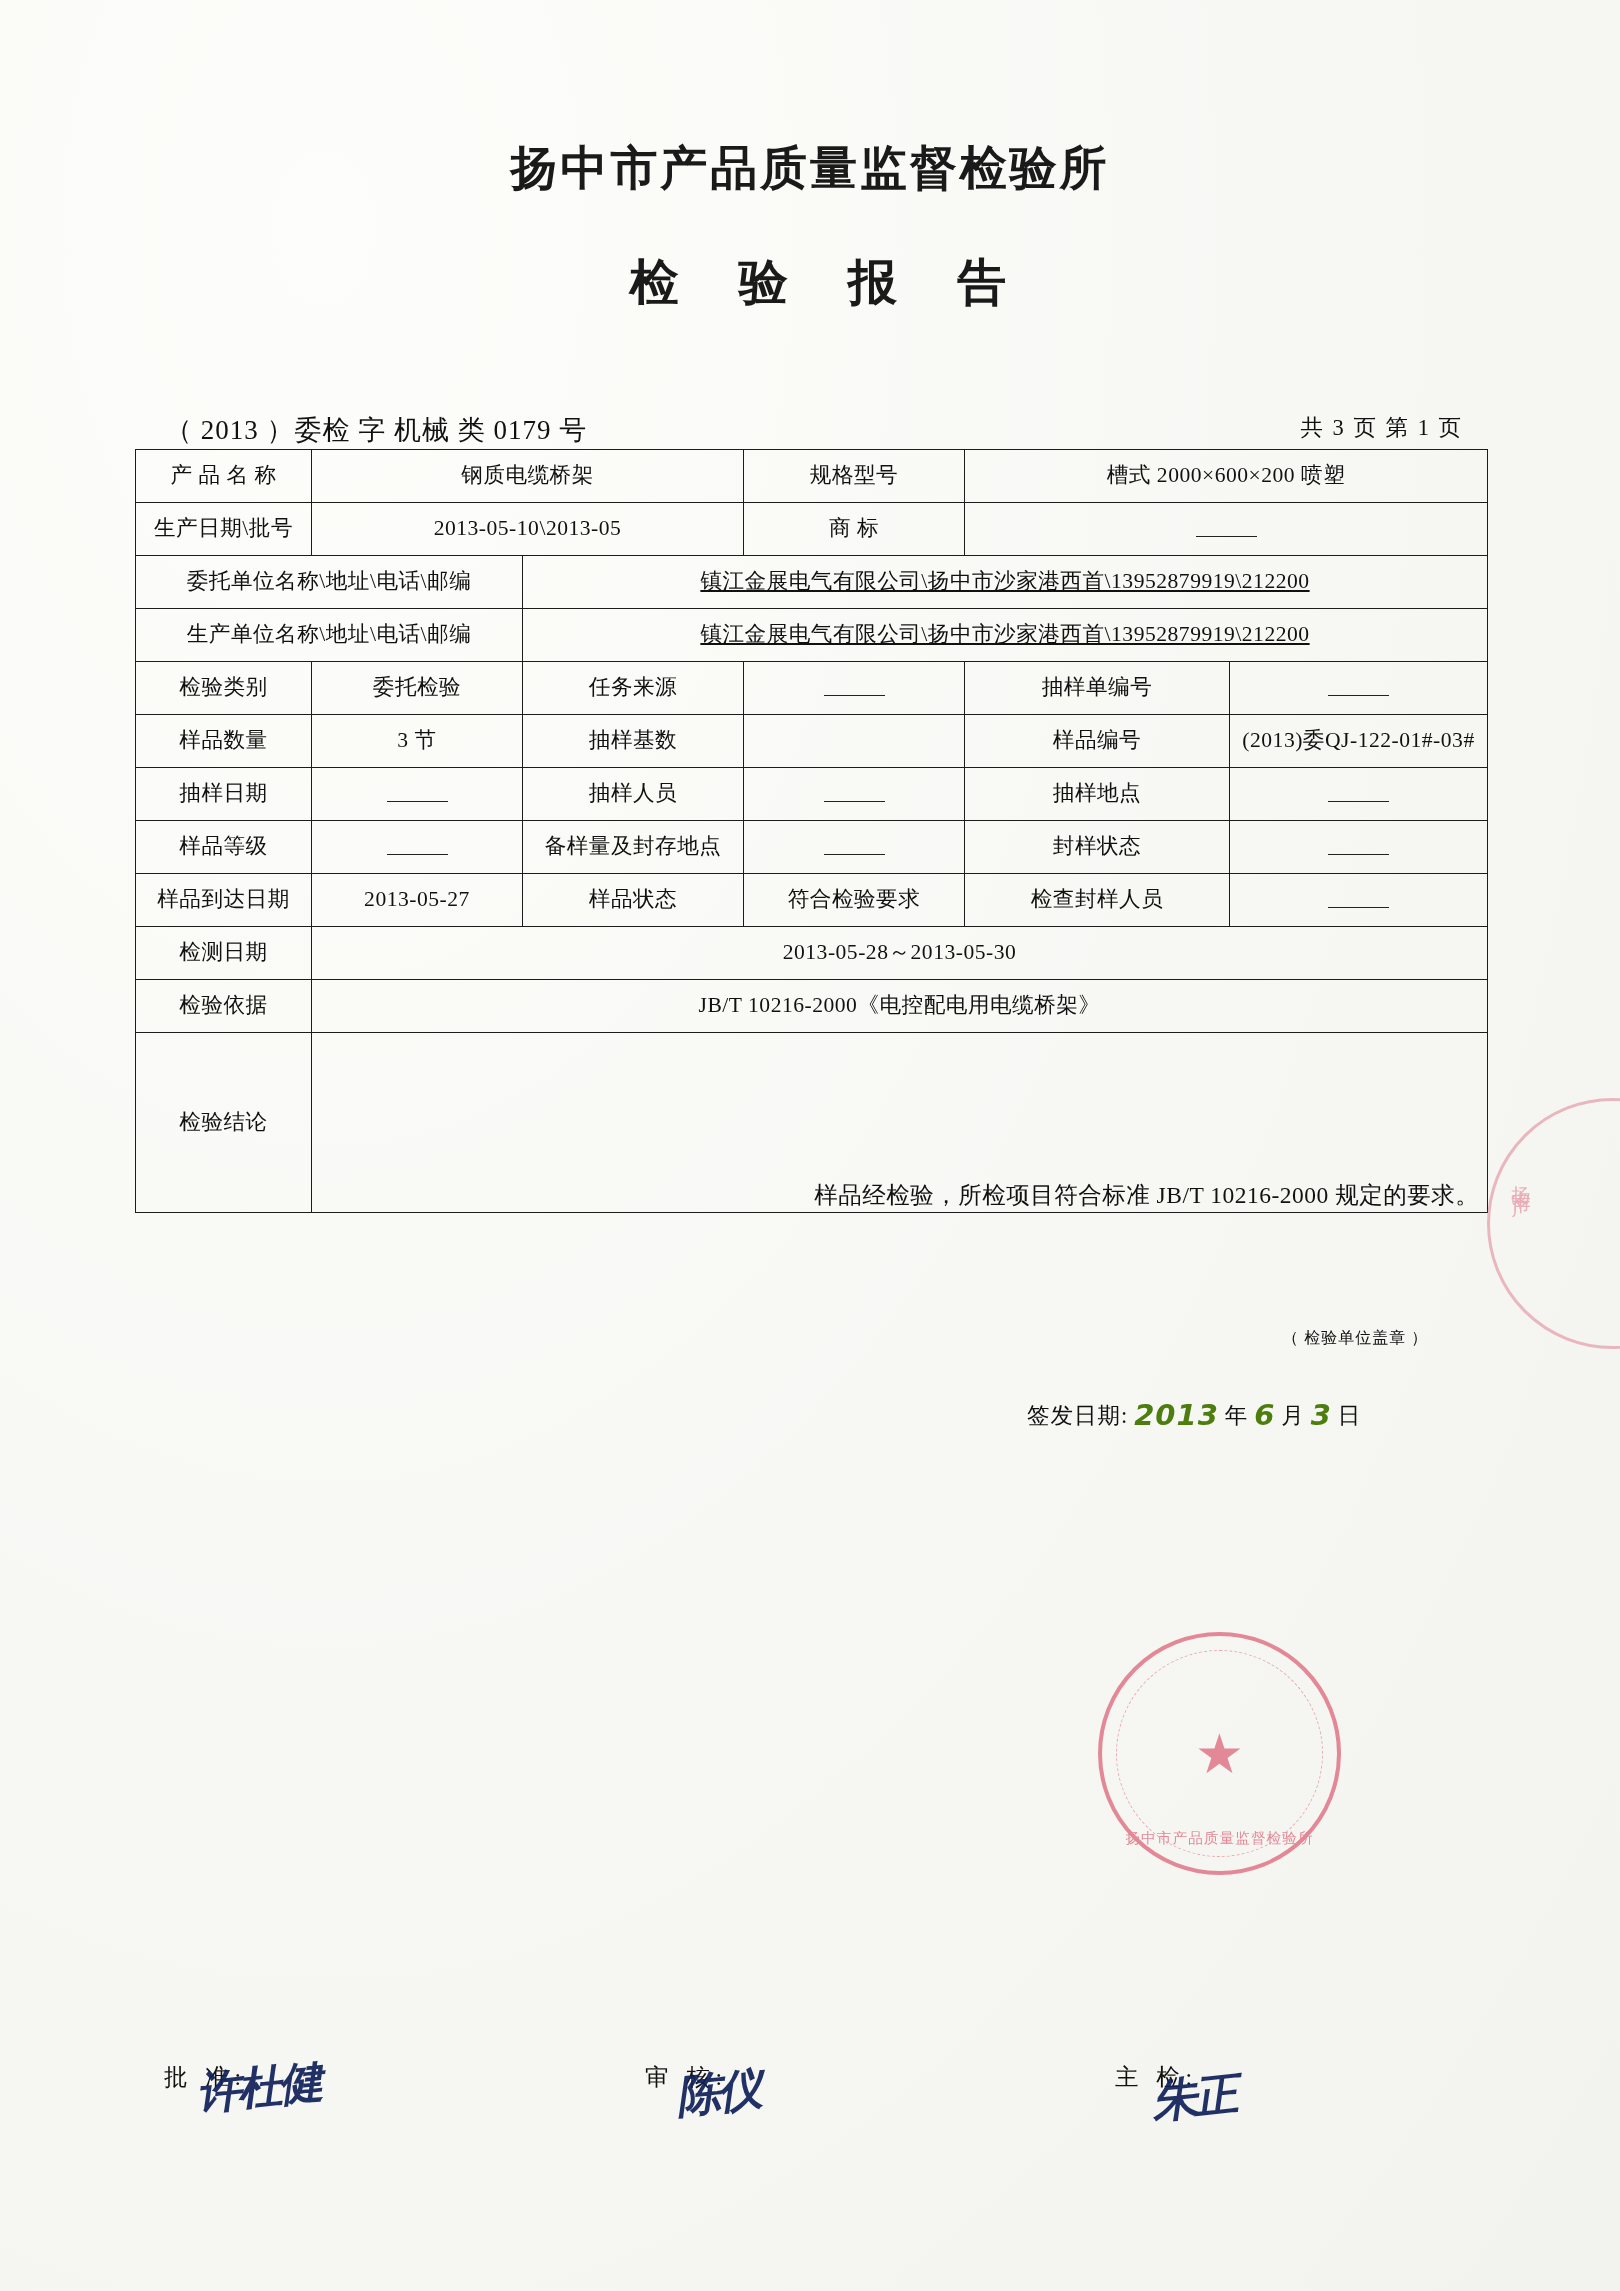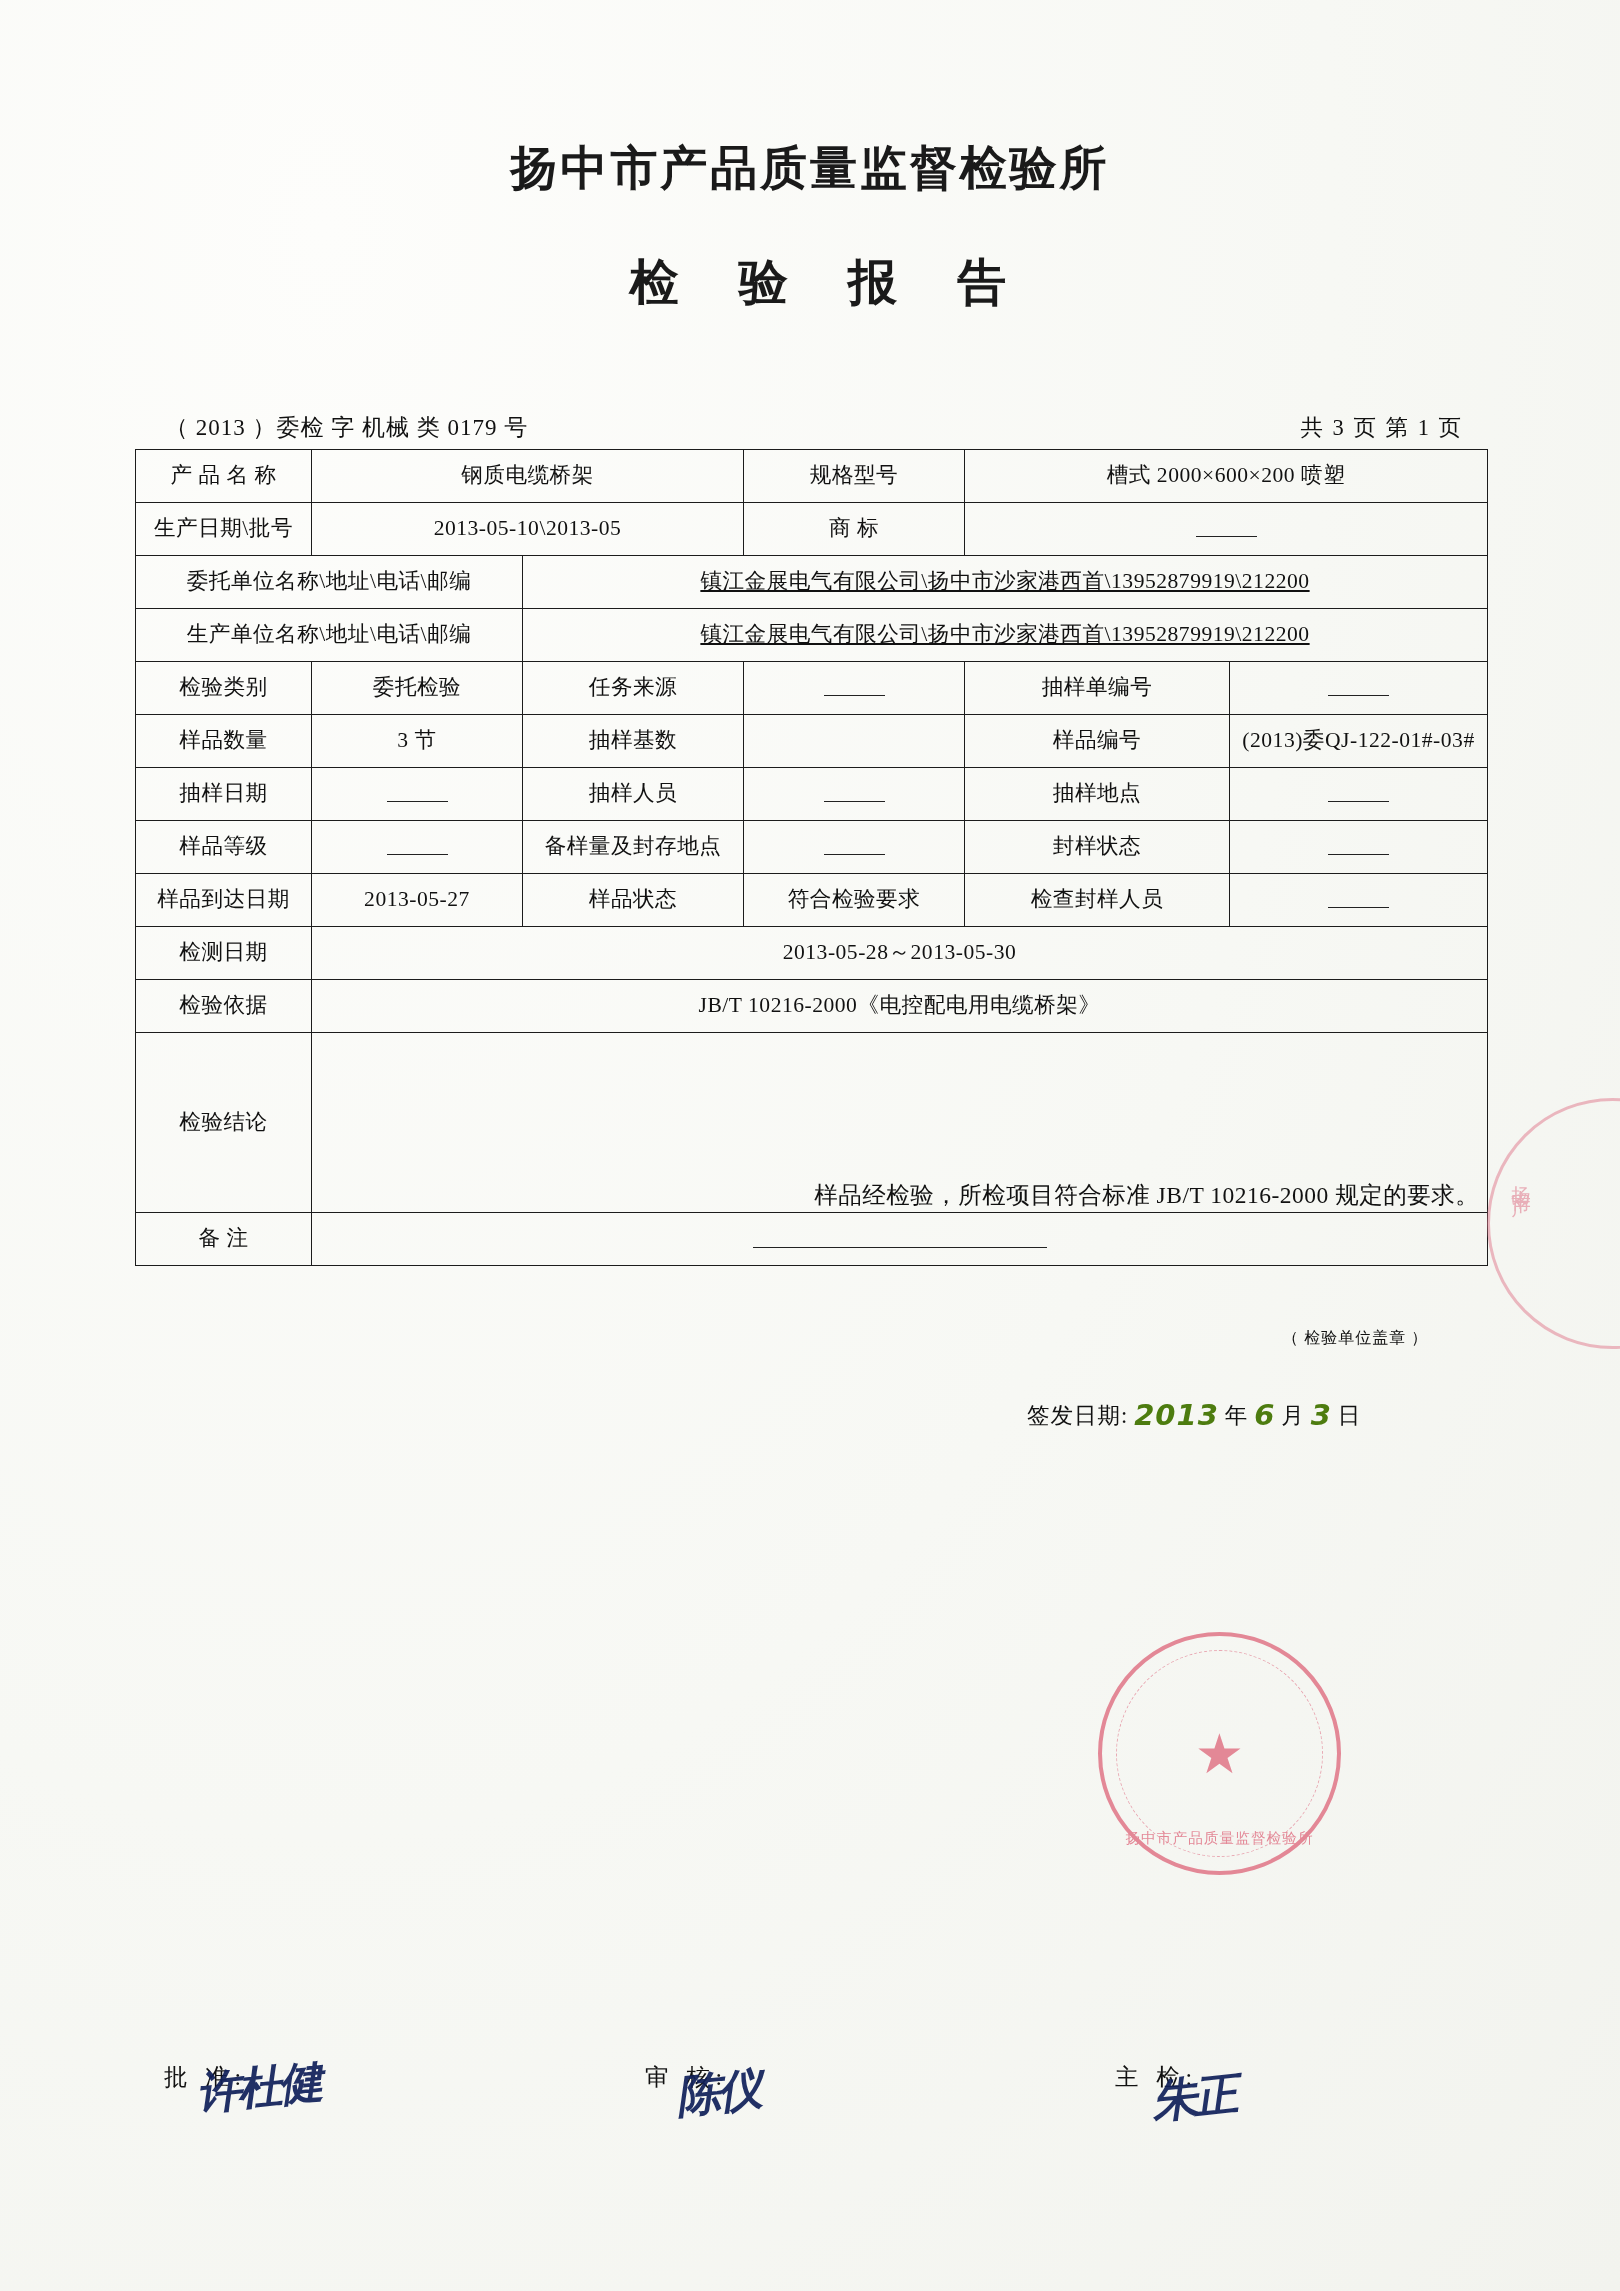--- a/index.html
+++ b/index.html
@@ -51,21 +51,21 @@
     letter-spacing: 21.6px;
     text-indent: 21.6px;
     color: #1a1a1a;
   }
 
   
   .hdr-left {
     position: absolute;
     left: 165px;
     top: 412px;
-    font-size: 23px;
+    font-size: 27px;
     letter-spacing: 1px;
   }
   .hdr-right {
     position: absolute;
     right: 157px;
     top: 412px;
     font-size: 22.5px;
     letter-spacing: 2px;
   }
 
@@ -351,24 +351,20 @@
           <div class="concl-box">
             <div class="concl-text">样品经检验，所检项目符合标准 JB/T 10216-2000 规定的要求。</div>
             <div class="seal-note">（ 检验单位盖章 ）</div>
             <div class="issue-line">
               <span>签发日期:</span><span class="hand-num">2013</span><span>年</span><span class="hand-num">6</span><span>月</span><span class="hand-num">3</span><span>日</span>
             </div>
           </div>
         </td>
       </tr>
 
-      <tr>
-        <td class="remark lbl">备    注</td>
-        <td class="remark" colspan="5"><span class="remark-line"></span></td>
-      </tr>
     </tbody>
       </table>
   </div>
 
   <div class="footer">
     <div class="sig-group sig-1">批  准:</div>
     <div class="sig-group sig-2">审  核:</div>
     <div class="sig-group sig-3">主  检:</div>
   </div>
 

